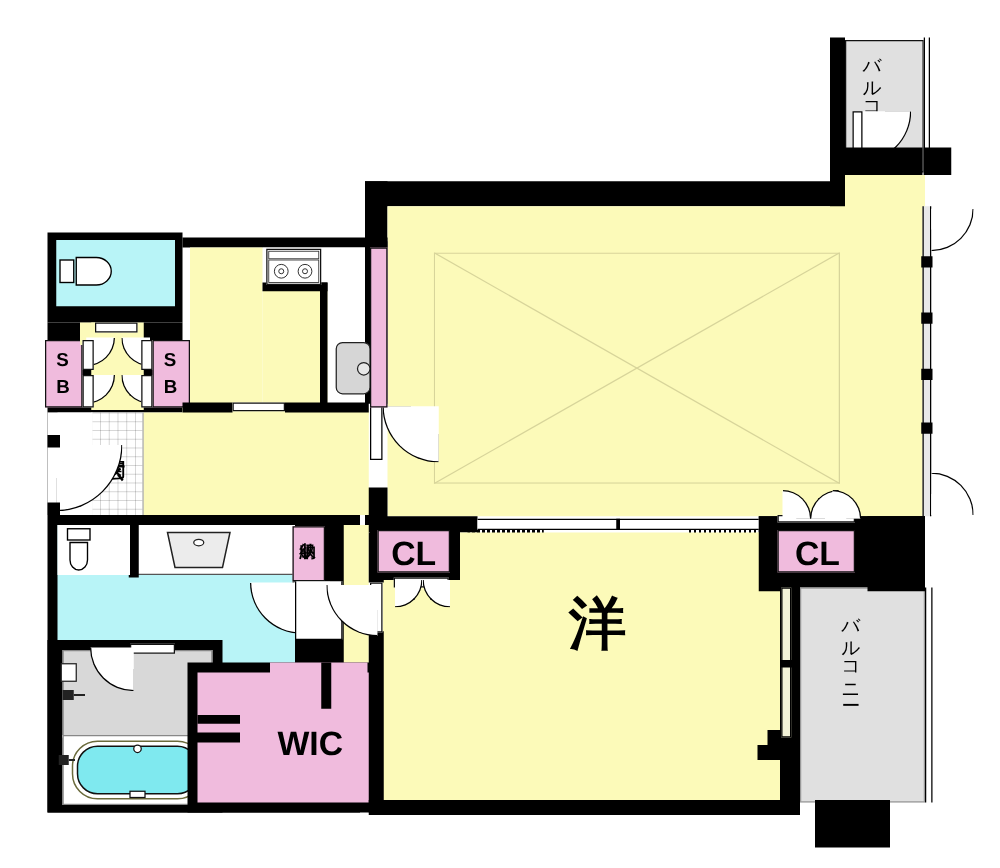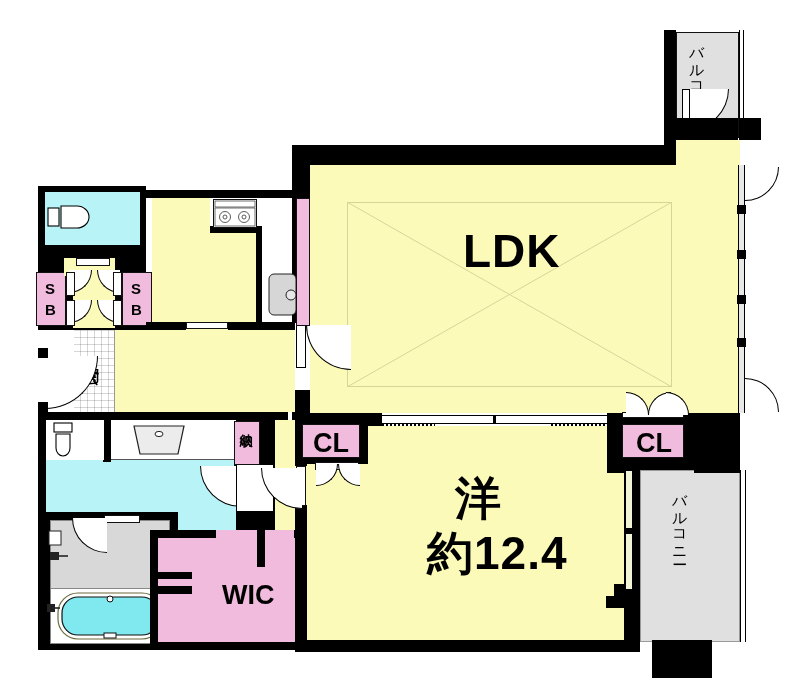--- a/index.html
+++ b/index.html
@@ -57,21 +57,20 @@
   <div class="abs fl-yellow" style="left:310px;top:165px;width:430px;height:248px;"></div>
   <div class="abs fl-yellow" style="left:676px;top:140px;width:64px;height:30px;"></div>
 
   <div class="xcross" style="left:347px;top:202px;">
     <svg width="325" height="185" viewBox="0 0 325 185">
       <rect x="0.5" y="0.5" width="324" height="184" fill="none" stroke="#d7d49a" stroke-width="1"></rect>
       <line x1="0" y1="0" x2="325" y2="185" stroke="#d7d49a" stroke-width="1"></line>
       <line x1="325" y1="0" x2="0" y2="185" stroke="#d7d49a" stroke-width="1"></line>
     </svg>
   </div>
-  <div class="lbl lbl-big" style="left:463px;top:228px;">LDK</div>
 
   <div class="abs" style="left:738px;top:165px;width:7px;height:248px;background:#e8e8e8;border-left:1px solid #000;border-right:1px solid #000;"></div>
   <div class="abs fl-black" style="left:737px;top:205px;width:9px;height:9px;"></div>
   <div class="abs fl-black" style="left:737px;top:250px;width:9px;height:9px;"></div>
   <div class="abs fl-black" style="left:737px;top:295px;width:9px;height:9px;"></div>
   <div class="abs fl-black" style="left:737px;top:338px;width:9px;height:9px;"></div>
   <div class="arc arc-br" style="left:745px;top:167px;width:33px;height:33px;border-top:none;border-left:none;"></div>
   <div class="arc arc-tr" style="left:745px;top:378px;width:33px;height:33px;border-bottom:none;border-left:none;"></div>
 
   <div class="abs fl-black" style="left:292px;top:413px;width:90px;height:13px;"></div>
@@ -221,21 +220,20 @@
   <div class="abs fl-black" style="left:257px;top:530px;width:8px;height:37px;"></div>
   <div class="abs fl-black" style="left:158px;top:572px;width:34px;height:7px;"></div>
   <div class="abs fl-black" style="left:152px;top:586px;width:40px;height:8px;"></div>
   <div class="lbl lbl-med" style="left:222px;top:582px;">WIC</div>
   <div class="abs fl-white thin" style="left:305px;top:570px;width:9px;height:34px;"></div>
   <div class="arc arc-tl" style="left:305px;top:572px;width:36px;height:36px;border-bottom:none;border-right:none;"></div>
 
   <div class="abs fl-yellow" style="left:306px;top:426px;width:318px;height:222px;"></div>
   <div class="abs fl-yellow" style="left:606px;top:426px;width:28px;height:170px;"></div>
   <div class="lbl lbl-big" style="left:455px;top:475px;">洋</div>
-  <div class="lbl lbl-big" style="left:427px;top:530px;">約12.4</div>
 
   <div class="abs fl-black" style="left:295px;top:426px;width:12px;height:40px;"></div>
   <div class="abs fl-black" style="left:295px;top:505px;width:12px;height:145px;"></div>
   <div class="abs fl-black" style="left:295px;top:640px;width:330px;height:12px;"></div>
   <div class="abs fl-black" style="left:624px;top:426px;width:16px;height:226px;"></div>
   <div class="abs fl-black" style="left:606px;top:596px;width:20px;height:12px;"></div>
   <div class="abs fl-black" style="left:614px;top:584px;width:14px;height:14px;"></div>
 
   <div class="abs fl-black" style="left:296px;top:420px;width:72px;height:44px;"></div>
   <div class="abs fl-pink thin" style="left:302px;top:424px;width:58px;height:34px;"></div>

